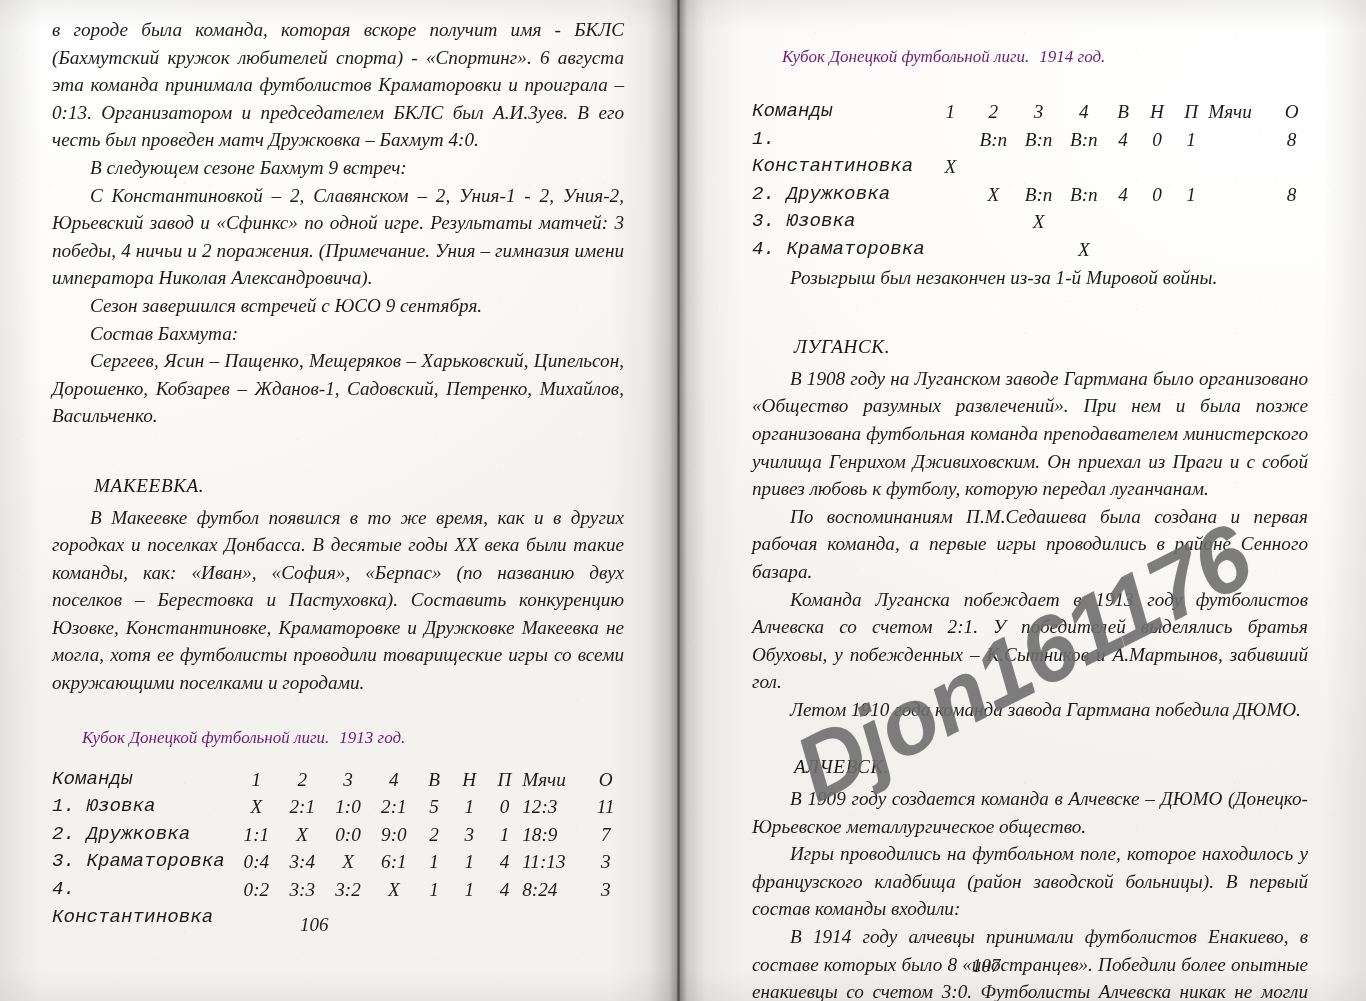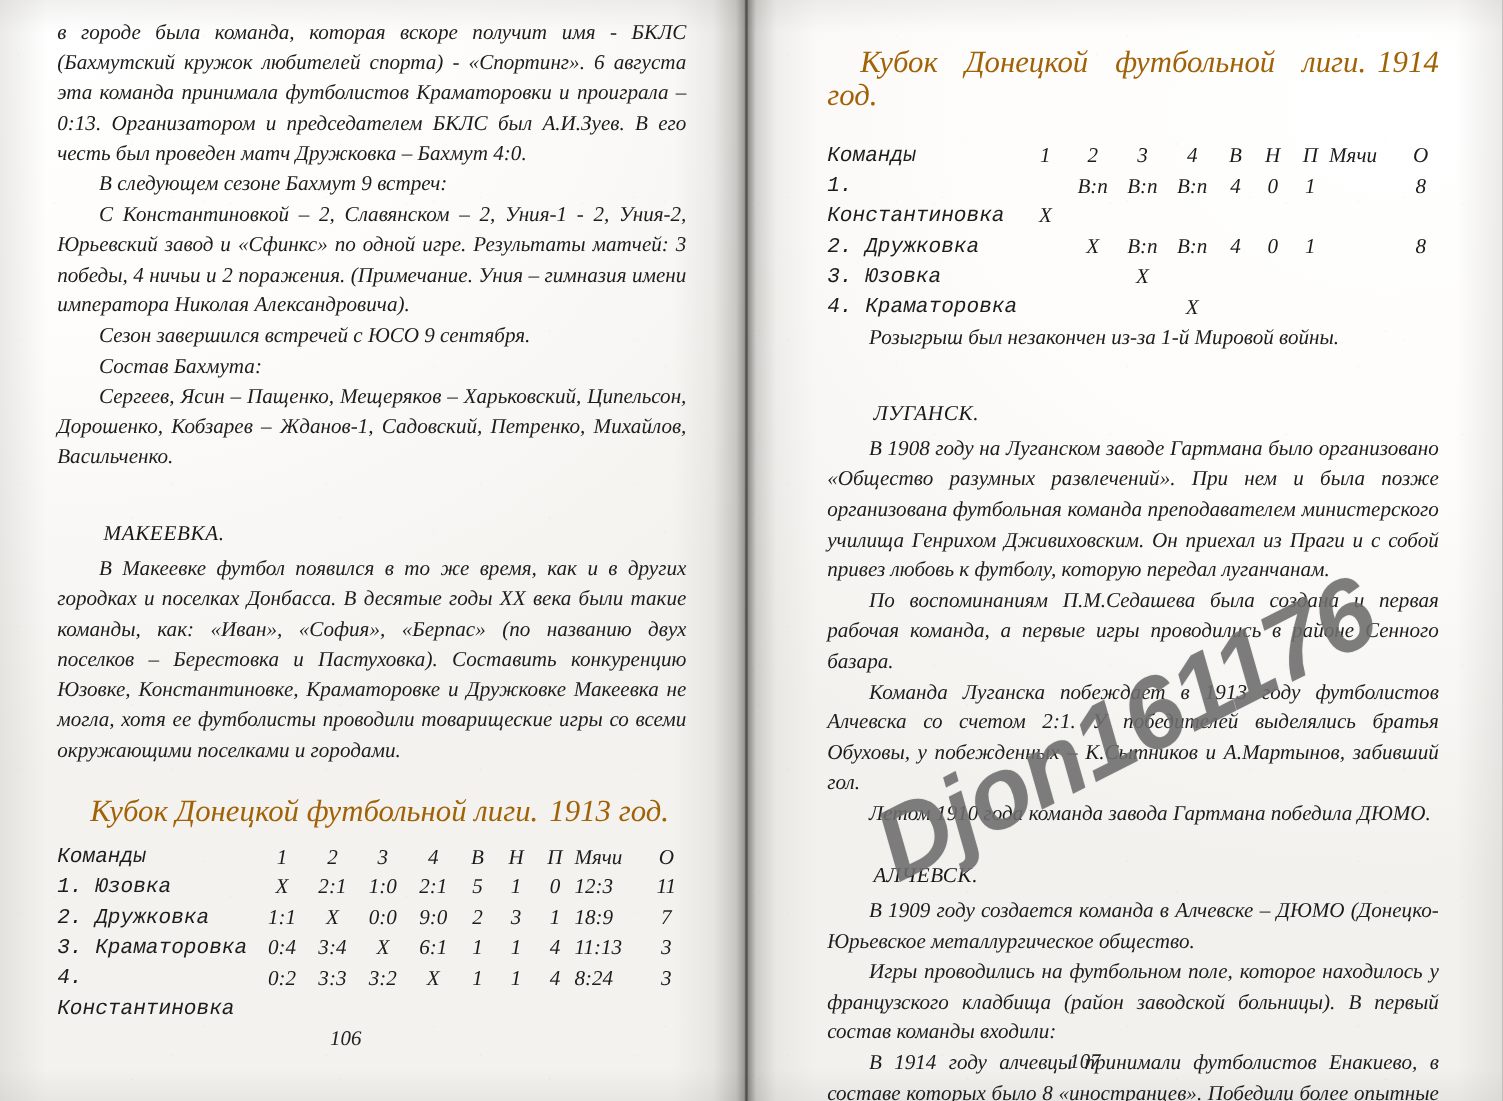--- a/index.html
+++ b/index.html
@@ -116,24 +116,24 @@
     line-height: 27.6px;
     text-indent: 38px;
     letter-spacing: 0.6px;
     color: #181818;
   }
 
   h3.table-title {
     margin: 0;
     font-style: italic;
     font-weight: normal;
-    font-size: 28px;
+    font-size: 17px;
     line-height: 30px;
     text-indent: 30px;
-    color: #a16207;
+    color: #701a75;
   }
   h3.table-title .year { margin-left: 10px; }
 
   
   table.standings {
     border-collapse: collapse;
     font-style: italic;
     font-size: 19.2px;
     line-height: 27.6px;
     color: #1c1c1c;
@@ -171,21 +171,21 @@
 
   .wrap-name { white-space: nowrap; }
 
   
   .folio {
     position: absolute;
     font-style: italic;
     font-size: 19px;
     color: #232323;
   }
-  .folio.left-folio  { left: 300px; top: 934px; }
+  .folio.left-folio  { left: 300px; top: 914px; }
   .folio.right-folio { left: 972px; top: 955px; }
 
   
   #watermark {
     position: absolute;
     left: 856px;
     top: 690px;
     width: 520px;
     height: 300px;
     pointer-events: none;

